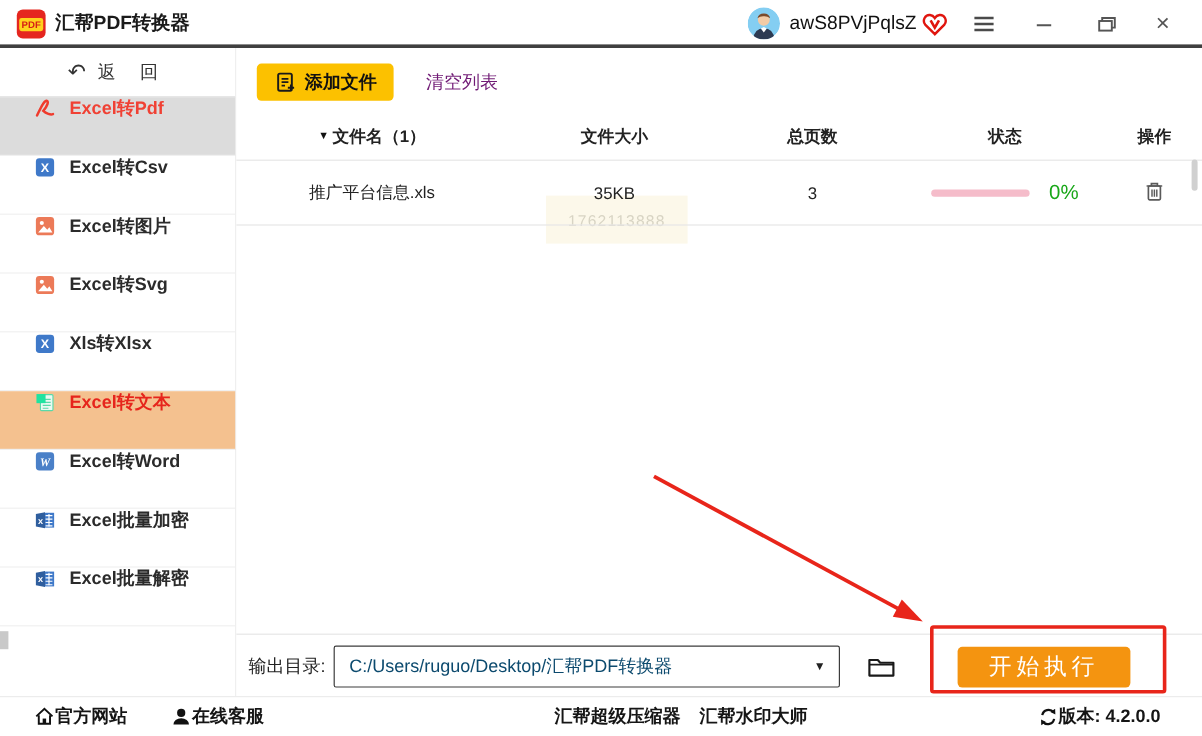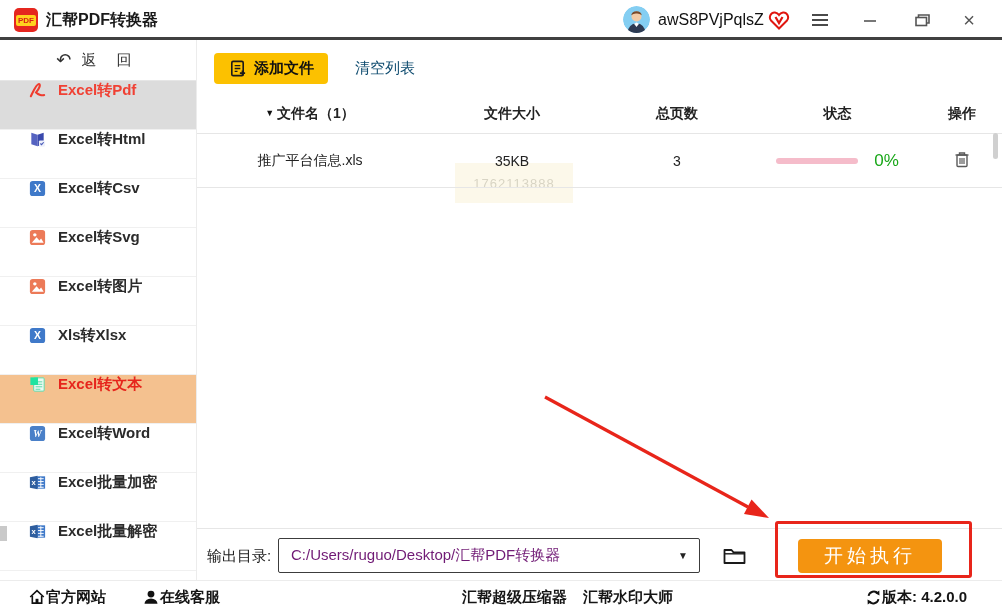--- a/index.html
+++ b/index.html
@@ -34,21 +34,21 @@
   .sel-gray{background:#dcdcdc;color:#f04134;}
   .sel-peach{background:#f4c18f;color:#e6251c;}
   .side-thumb{position:absolute;left:0;top:526px;width:7px;height:15px;background:#c9c9c9;}
 
   
   .main{position:absolute;left:197px;top:40px;width:805px;height:540px;background:#fff;}
   .toolbar{position:absolute;left:17px;top:13px;display:flex;align-items:center;gap:13px;}
   .ybtn{height:31px;background:#fcc100;border:none;border-radius:4px;display:flex;align-items:center;
         gap:7px;padding:0 14px;font-size:15px;font-weight:600;color:#111;
         font-family:"Liberation Sans",sans-serif;}
-  .clear{margin-left:14px;font-size:15px;color:#0c4a6e;}
+  .clear{margin-left:14px;font-size:15px;color:#701a75;}
 
   .thead{position:absolute;left:0;top:55px;width:805px;height:39px;display:flex;align-items:center;
          border-bottom:1px solid #e6e6e6;box-sizing:border-box;font-size:14px;font-weight:600;color:#222;}
   .trow{position:absolute;left:0;top:94px;width:805px;height:54px;display:flex;align-items:center;
         border-bottom:1px solid #e6e6e6;box-sizing:border-box;font-size:14px;color:#222;}
   .c1{width:226px;text-align:center;}
   .c2{width:178px;text-align:center;}
   .c3{width:152px;text-align:center;}
   .c4{width:169px;display:flex;align-items:center;justify-content:center;gap:16px;}
   .c4h{width:169px;text-align:center;}
@@ -59,21 +59,21 @@
   .watermark{position:absolute;left:258px;top:107px;width:118px;height:40px;background:#faf3da;
              opacity:.55;display:flex;align-items:center;justify-content:center;
              font-size:13px;color:#b9b294;letter-spacing:1px;margin-top:16px;}
   .vthumb{position:absolute;left:796px;top:93px;width:5px;height:26px;background:#d0d0d0;border-radius:3px;}
 
   
   .outbar{position:absolute;left:0;top:488px;width:805px;height:52px;border-top:1px solid #e6e6e6;box-sizing:border-box;}
   .out-label{position:absolute;left:10px;top:9px;font-size:15px;color:#222;line-height:35px;}
   .combo{position:absolute;left:81px;top:9px;width:422px;height:35px;border:1px solid #3c3c3c;
          border-radius:2px;background:#fff;box-sizing:border-box;display:flex;align-items:center;}
-  .combo .path{padding-left:12px;font-size:15px;color:#701a75;white-space:nowrap;overflow:hidden;}
+  .combo .path{padding-left:12px;font-size:15px;color:#0c4a6e;white-space:nowrap;overflow:hidden;}
   .combo .caret{position:absolute;right:11px;font-size:10px;color:#222;}
   .browse{position:absolute;left:523px;top:13px;width:28px;height:26px;display:flex;align-items:center;justify-content:center;}
   .startbtn{position:absolute;left:601px;top:10px;width:144px;height:34px;background:#f49410;border:none;
             border-radius:4px;color:#fff;font-size:19px;letter-spacing:4px;font-weight:500;
             font-family:"Liberation Sans",sans-serif;}
 
   
   .footer{position:absolute;left:0;top:580px;width:1002px;height:33px;background:#fff;
           border-top:1px solid #ececec;box-sizing:border-box;font-size:15px;font-weight:600;color:#151515;}
   .fitem{position:absolute;top:0;height:32px;display:flex;align-items:center;gap:0;}
@@ -140,62 +140,51 @@
 
     <div class="side-item sel-gray">
       <span class="ic">
         <svg width="19" height="19" viewBox="0 0 20 20">
             <path d="M3 16 C6 10 9 3 11.5 3.2 C13.6 3.5 12 8 8.5 12 C11 14.5 15 15.6 17 14.8" fill="none" stroke="#ef3b2d" stroke-width="2.2" stroke-linecap="round"></path>
           </svg>
       </span>
       <span>Excel转Pdf</span>
     </div>
 
-    <div class="side-item">
-      <span class="ic">
-        <svg width="19" height="19" viewBox="0 0 20 20">
-          <path d="M3.5 3 L10 5 L10 17 L3.5 15 Z" fill="#5563c1"></path>
-          <path d="M16.5 3 L10 5 L10 17 L16.5 15 Z" fill="#3a49ad"></path>
-          <rect x="11.5" y="11" width="6.5" height="6.5" rx="1.2" fill="#eef1fb"></rect>
-          <path d="M13 14.2 l1.3 1.3 2.2-2.6" stroke="#4a5ab8" stroke-width="1.2" fill="none"></path>
-        </svg>
-      </span>
-      <span>Excel转Html</span>
-    </div>
 
     <div class="side-item">
       <span class="ic">
         <svg width="19" height="19" viewBox="0 0 20 20">
             <rect x="2" y="2" width="16" height="16" rx="3" fill="#3f79c9"></rect>
           <text x="10" y="14" text-anchor="middle" font-size="11" font-weight="bold" fill="#fff" font-family="Liberation Sans,sans-serif">X</text>
           </svg>
       </span>
       <span>Excel转Csv</span>
     </div>
 
     <div class="side-item">
       <span class="ic">
         <svg width="19" height="19" viewBox="0 0 20 20">
             <rect x="2" y="2" width="16" height="16" rx="3" fill="#ec7a58"></rect>
           <circle cx="7.2" cy="7.2" r="1.8" fill="#fff"></circle>
           <path d="M4 15.5 L9 9.8 L12 13.2 L13.8 11 L16.5 15.5 Z" fill="#fff"></path>
           </svg>
       </span>
-      <span>Excel转Svg</span>
+      <span>Excel转图片</span>
     </div>
 
     <div class="side-item">
       <span class="ic">
         <svg width="19" height="19" viewBox="0 0 20 20">
             <rect x="2" y="2" width="16" height="16" rx="3" fill="#ec7a58"></rect>
           <circle cx="7.2" cy="7.2" r="1.8" fill="#fff"></circle>
           <path d="M4 15.5 L9 9.8 L12 13.2 L13.8 11 L16.5 15.5 Z" fill="#fff"></path>
           </svg>
       </span>
-      <span>Excel转图片</span>
+      <span>Excel转Svg</span>
     </div>
 
     <div class="side-item">
       <span class="ic">
         <svg width="19" height="19" viewBox="0 0 20 20">
             <rect x="2" y="2" width="16" height="16" rx="3" fill="#3f79c9"></rect>
           <text x="10" y="14" text-anchor="middle" font-size="11" font-weight="bold" fill="#fff" font-family="Liberation Sans,sans-serif">X</text>
           </svg>
       </span>
       <span>Xls转Xlsx</span>

